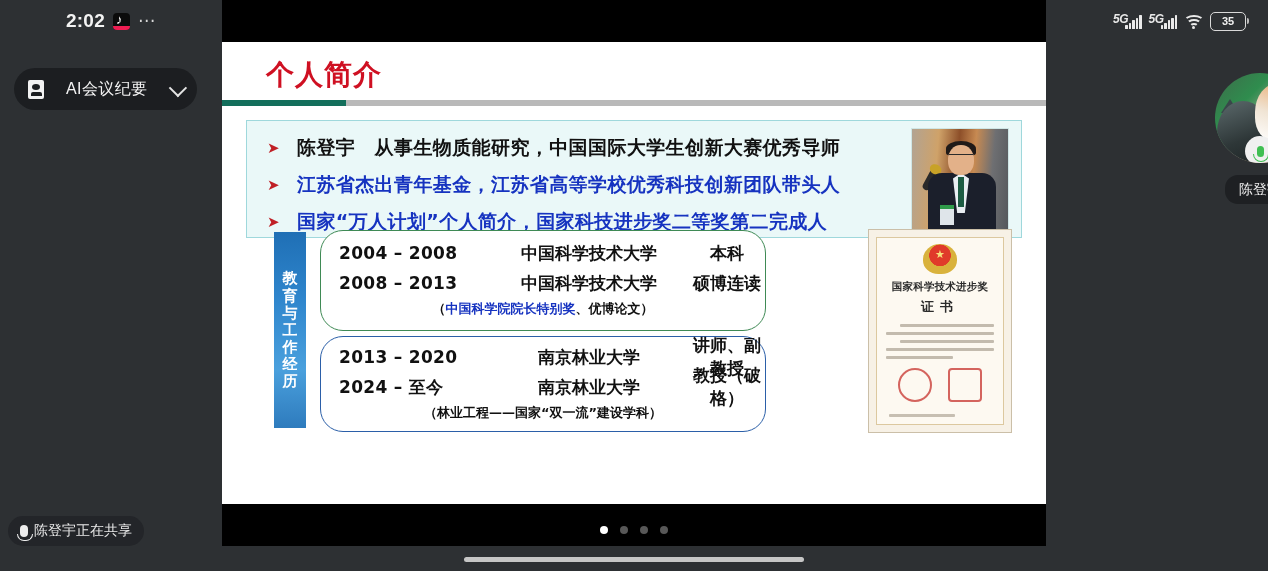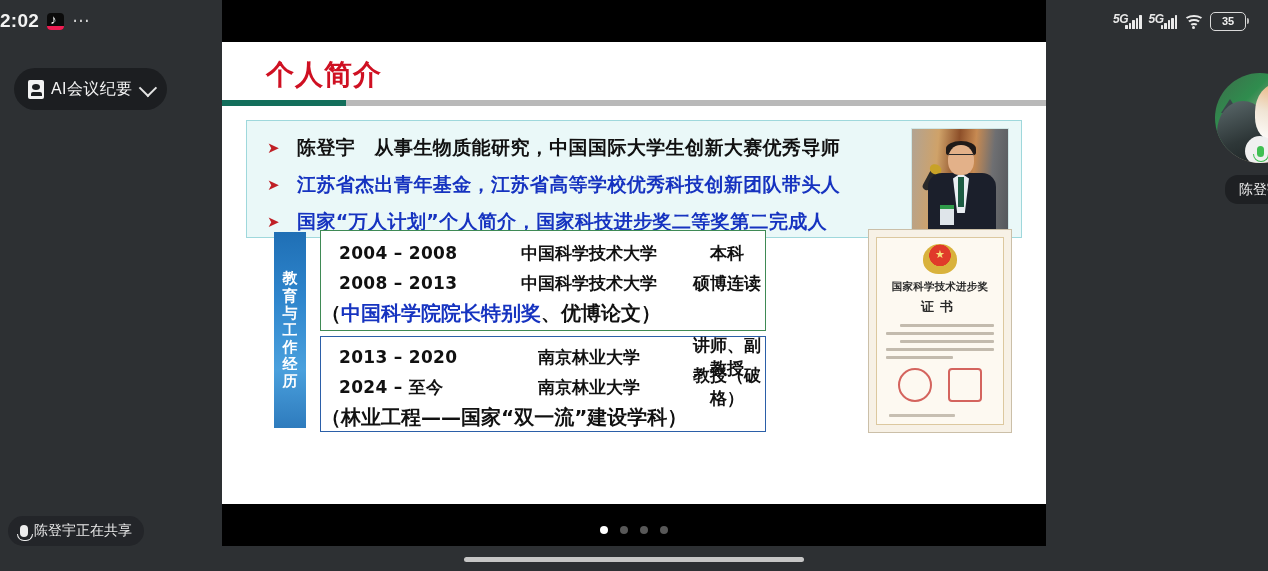--- a/index.html
+++ b/index.html
@@ -2,21 +2,21 @@
 <html><head>
 <meta charset="utf-8">
 <style>
   html,body{margin:0;padding:0;background:#2d3033;}
   body{width:1268px;height:571px;overflow:hidden;
        font-family:"Liberation Sans","DejaVu Sans",sans-serif;}
   #root{position:relative;width:1268px;height:571px;background:#2d3033;}
 
   
   .statusbar-left{position:absolute;left:0;top:0;width:222px;height:42px;
-      display:flex;align-items:center;gap:8px;}
+      display:flex;align-items:center;justify-content:center;gap:8px;}
   .clock{color:#f3f3f3;font-size:19px;font-weight:600;letter-spacing:.3px;}
   .douyin-icon{width:17px;height:17px;border-radius:4px;background:#0b0b0b;
       position:relative;display:inline-block;overflow:hidden;}
   .douyin-icon::before{content:"♪";position:absolute;left:3px;top:-2px;
       color:#fff;font-size:13px;line-height:17px;}
   .douyin-icon::after{content:"";position:absolute;left:0;bottom:0;width:100%;
       height:4px;background:#ee1d52;}
   .ellipsis{color:#d8d8d8;font-size:17px;letter-spacing:1px;line-height:10px;}
 
   .statusbar-right{position:absolute;right:10px;top:0;width:215px;height:42px;
@@ -40,21 +40,21 @@
   .wifi .dot{position:absolute;left:50%;bottom:0;width:3px;height:3px;
       margin-left:-1.5px;background:#eaeaea;border-radius:50%;}
   .battery{width:34px;height:17px;border:1.5px solid #d9d9d9;border-radius:5px;
       position:relative;display:flex;align-items:center;justify-content:center;}
   .battery span{color:#f0f0f0;font-size:11px;font-weight:600;}
   .battery::after{content:"";position:absolute;right:-4px;top:5px;width:2.5px;
       height:6px;background:#bdbdbd;border-radius:0 2px 2px 0;}
 
   
   .ai-chip{position:absolute;left:14px;top:68px;height:42px;
-      display:flex;align-items:center;gap:7px;padding:0 14px;
+      display:flex;align-items:center;gap:22px;padding:0 14px;
       background:#1c1e21;border-radius:21px;box-sizing:border-box;}
   .ai-doc{width:16px;height:19px;background:#f2f2f2;border-radius:2px;
       position:relative;flex:none;}
   .ai-doc::before{content:"";position:absolute;left:4px;top:4px;width:8px;
       height:6px;border-radius:50%;background:#1c1e21;}
   .ai-doc::after{content:"";position:absolute;left:2.5px;bottom:3px;width:11px;
       height:4px;background:#1c1e21;border-radius:2px 2px 0 0;}
   .ai-text{color:#f4f4f4;font-size:16px;letter-spacing:.4px;white-space:nowrap;}
   .chev{width:11px;height:11px;border-right:2.2px solid #e4e4e4;
       border-bottom:2.2px solid #e4e4e4;transform:rotate(45deg) translateY(-2px);
@@ -152,32 +152,32 @@
   
   .vlabel{position:absolute;left:52px;top:190px;width:32px;height:196px;
       background:linear-gradient(180deg,#1f6fb5 0%,#2f86cd 35%,#4aa0dd 70%,#2e7bbd 100%);
       display:flex;flex-direction:column;align-items:center;
       justify-content:center;gap:1px;padding:4px 0;box-sizing:border-box;}
   .vlabel span{color:#fff;font-size:15px;font-weight:700;line-height:1.08;
       font-family:"DejaVu Sans",sans-serif;}
 
   
   .expbox{position:absolute;left:98px;width:446px;box-sizing:border-box;
-      background:#fff;}
+      background:#fff;border-radius:23px;}
   .expbox.edu{top:188px;height:101px;border:1.5px solid #3f8a55;}
   .expbox.work{top:294px;height:96px;border:1.5px solid #2b5fa8;}
   .erow{display:flex;align-items:center;height:30px;padding-left:18px;
       font-size:17px;font-weight:700;color:#111;
       font-family:"DejaVu Sans",sans-serif;}
   .expbox.edu .erow:first-child{margin-top:7px;}
   .expbox.work .erow:first-child{margin-top:5px;}
   .c-year{width:150px;flex:none;letter-spacing:.3px;}
   .c-org{width:200px;flex:none;text-align:center;}
   .c-role{flex:1;text-align:center;}
-  .enote{font-size:20px;font-weight:700;margin-top:2px;
+  .enote{text-align:center;font-size:13px;font-weight:700;margin-top:2px;
       color:#111;font-family:"DejaVu Sans",sans-serif;}
   .enote .bl{color:#1633c0;}
 
   
   .cert{position:absolute;left:646px;top:187px;width:144px;height:204px;
       background:#f7f1e6;border:1px solid #cbbfa8;box-sizing:border-box;
       padding:7px;}
   .cert-inner{width:100%;height:100%;border:1.5px solid #dcc89f;
       box-sizing:border-box;background:#fdf9f1;position:relative;
       padding-top:6px;}

